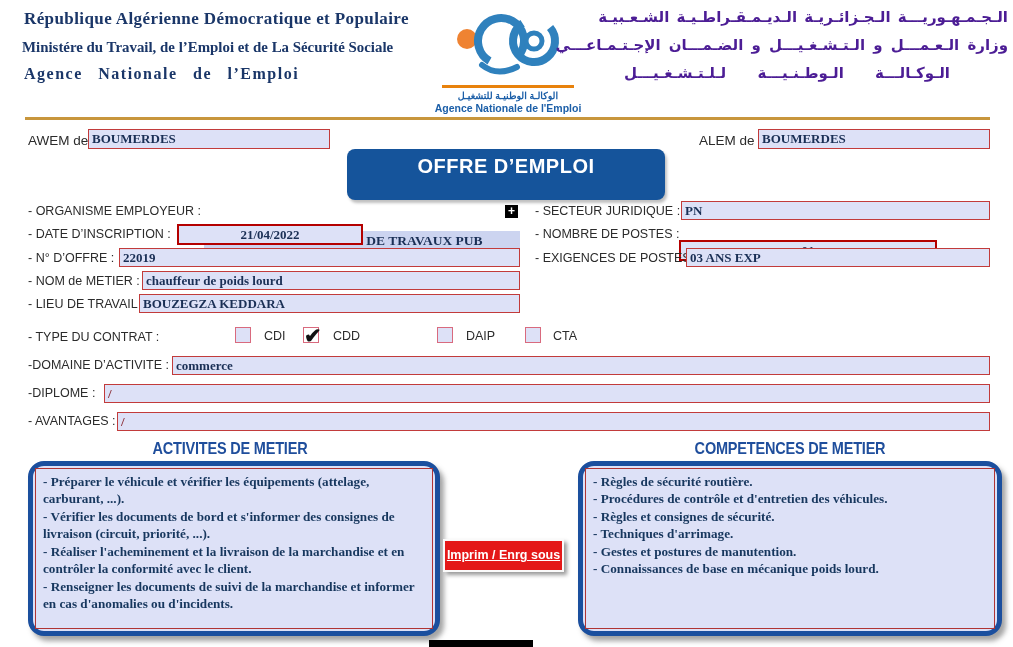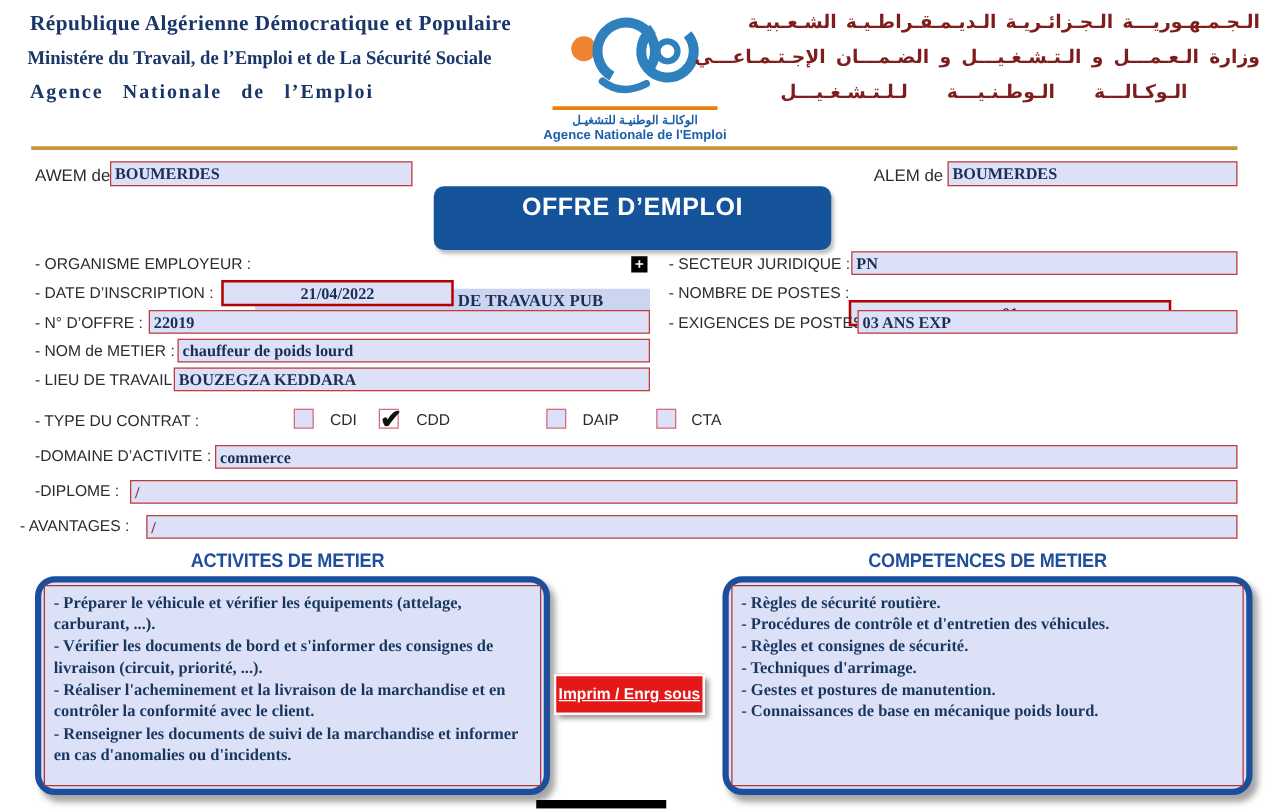--- a/index.html
+++ b/index.html
@@ -5,21 +5,21 @@
   html,body{margin:0;padding:0;background:#fff;}
   #page{position:relative;width:1013px;height:647px;background:#ffffff;overflow:hidden;
         font-family:"Liberation Sans",sans-serif;}
   .abs{position:absolute;}
 
   
   .hdr-fr{color:#1a3668;font-family:"Liberation Serif",serif;font-weight:bold;white-space:nowrap;}
   .fr1{font-size:17px;letter-spacing:.4px;text-align:center;}
   .fr2{font-size:15.5px;transform:scaleX(.96);transform-origin:left;}
   .fr3{font-size:16px;word-spacing:10px;letter-spacing:1.5px;}
-  .hdr-ar{color:#7f1d1d;font-weight:bold;direction:rtl;font-family:"DejaVu Sans",sans-serif;text-decoration:underline;}
+  .hdr-ar{color:#4c1d95;font-weight:bold;direction:rtl;font-family:"DejaVu Sans",sans-serif;text-decoration:underline;}
   .ar-line{position:absolute;right:0;white-space:nowrap;font-size:15px;}
 
   .logo-wrap{width:142px;text-align:center;}
   .logo-orange-line{position:absolute;left:5px;top:82px;width:132px;height:3px;background:#e8820c;}
   .logo-ar{position:absolute;left:0;top:87px;width:142px;font-size:9.5px;font-weight:bold;color:#1c5fa8;direction:rtl;}
   .logo-fr{position:absolute;left:-14px;top:99px;width:170px;font-size:10.5px;font-weight:bold;color:#1c5fa8;}
 
   .gold-line{left:25px;top:117px;width:965px;height:3px;background:#c8963c;}
 
   
@@ -131,21 +131,21 @@
   <span class="abs chklbl" style="left:466px">DAIP</span>
   <span class="abs chk" style="left:525px"></span>
   <span class="abs chklbl" style="left:553px">CTA</span>
 
   <div class="abs lbl" style="left:28px;top:358px">-DOMAINE D’ACTIVITE :</div>
   <div class="abs field" style="left:172px;top:356px;width:818px;height:19px">commerce</div>
 
   <div class="abs lbl" style="left:28px;top:386px">-DIPLOME :</div>
   <div class="abs field slash" style="left:104px;top:384px;width:886px;height:19px">/</div>
 
-  <div class="abs lbl" style="left:16px;top:414px">- AVANTAGES :</div>
+  <div class="abs lbl" style="left:28px;top:414px">- AVANTAGES :</div>
   <div class="abs field slash" style="left:117px;top:412px;width:873px;height:19px">/</div>
 
   <div class="abs sec-title" style="left:30px;width:400px">ACTIVITES DE METIER</div>
   <div class="abs sec-title" style="left:578px;width:424px">COMPETENCES DE METIER</div>
 
   <div class="abs bigbox" style="left:28px;width:412px">
     <div class="bigbox-inner">
       <div class="bullet">- Préparer le véhicule et vérifier les équipements (attelage, carburant, ...).</div>
       <div class="bullet">- Vérifier les documents de bord et s'informer des consignes de livraison (circuit, priorité, ...).</div>
       <div class="bullet">- Réaliser l'acheminement et la livraison de la marchandise et en contrôler la conformité avec le client.</div>

